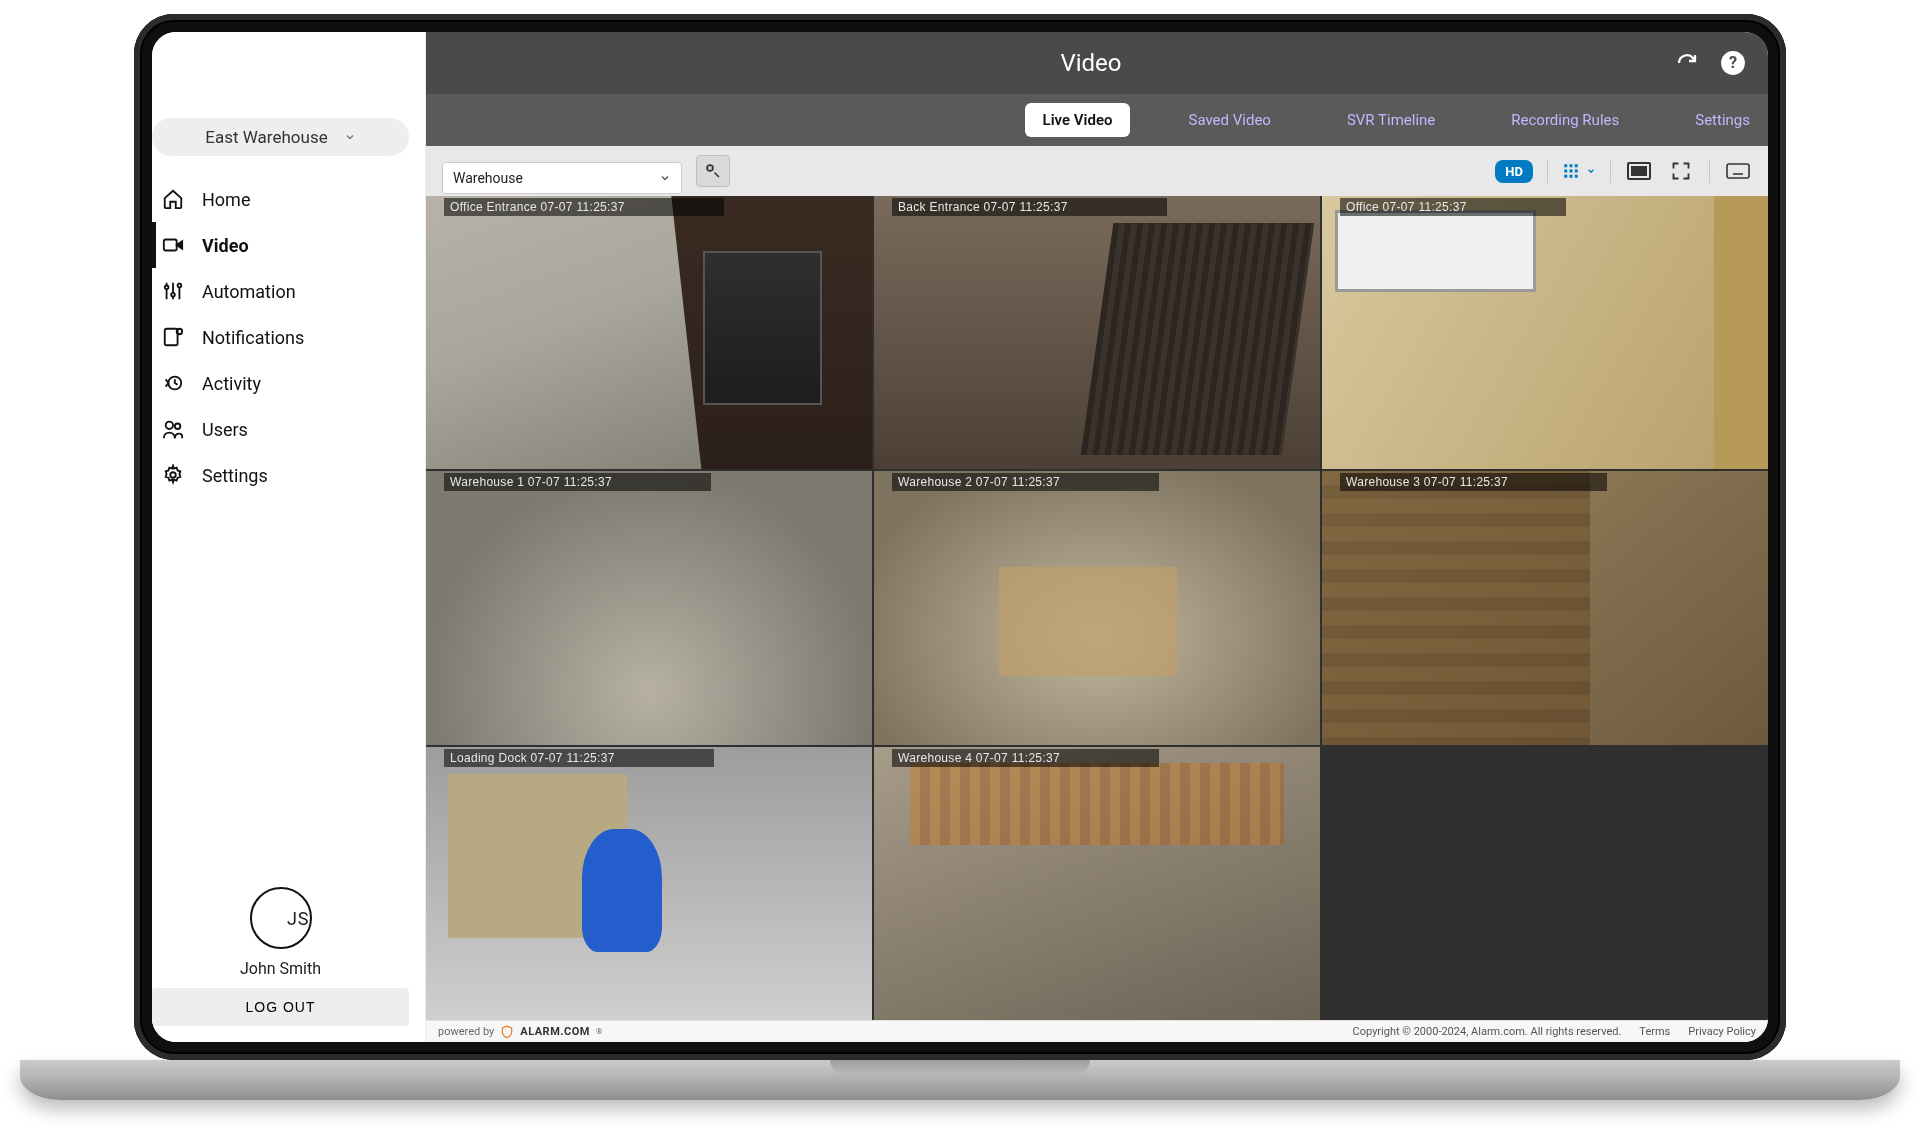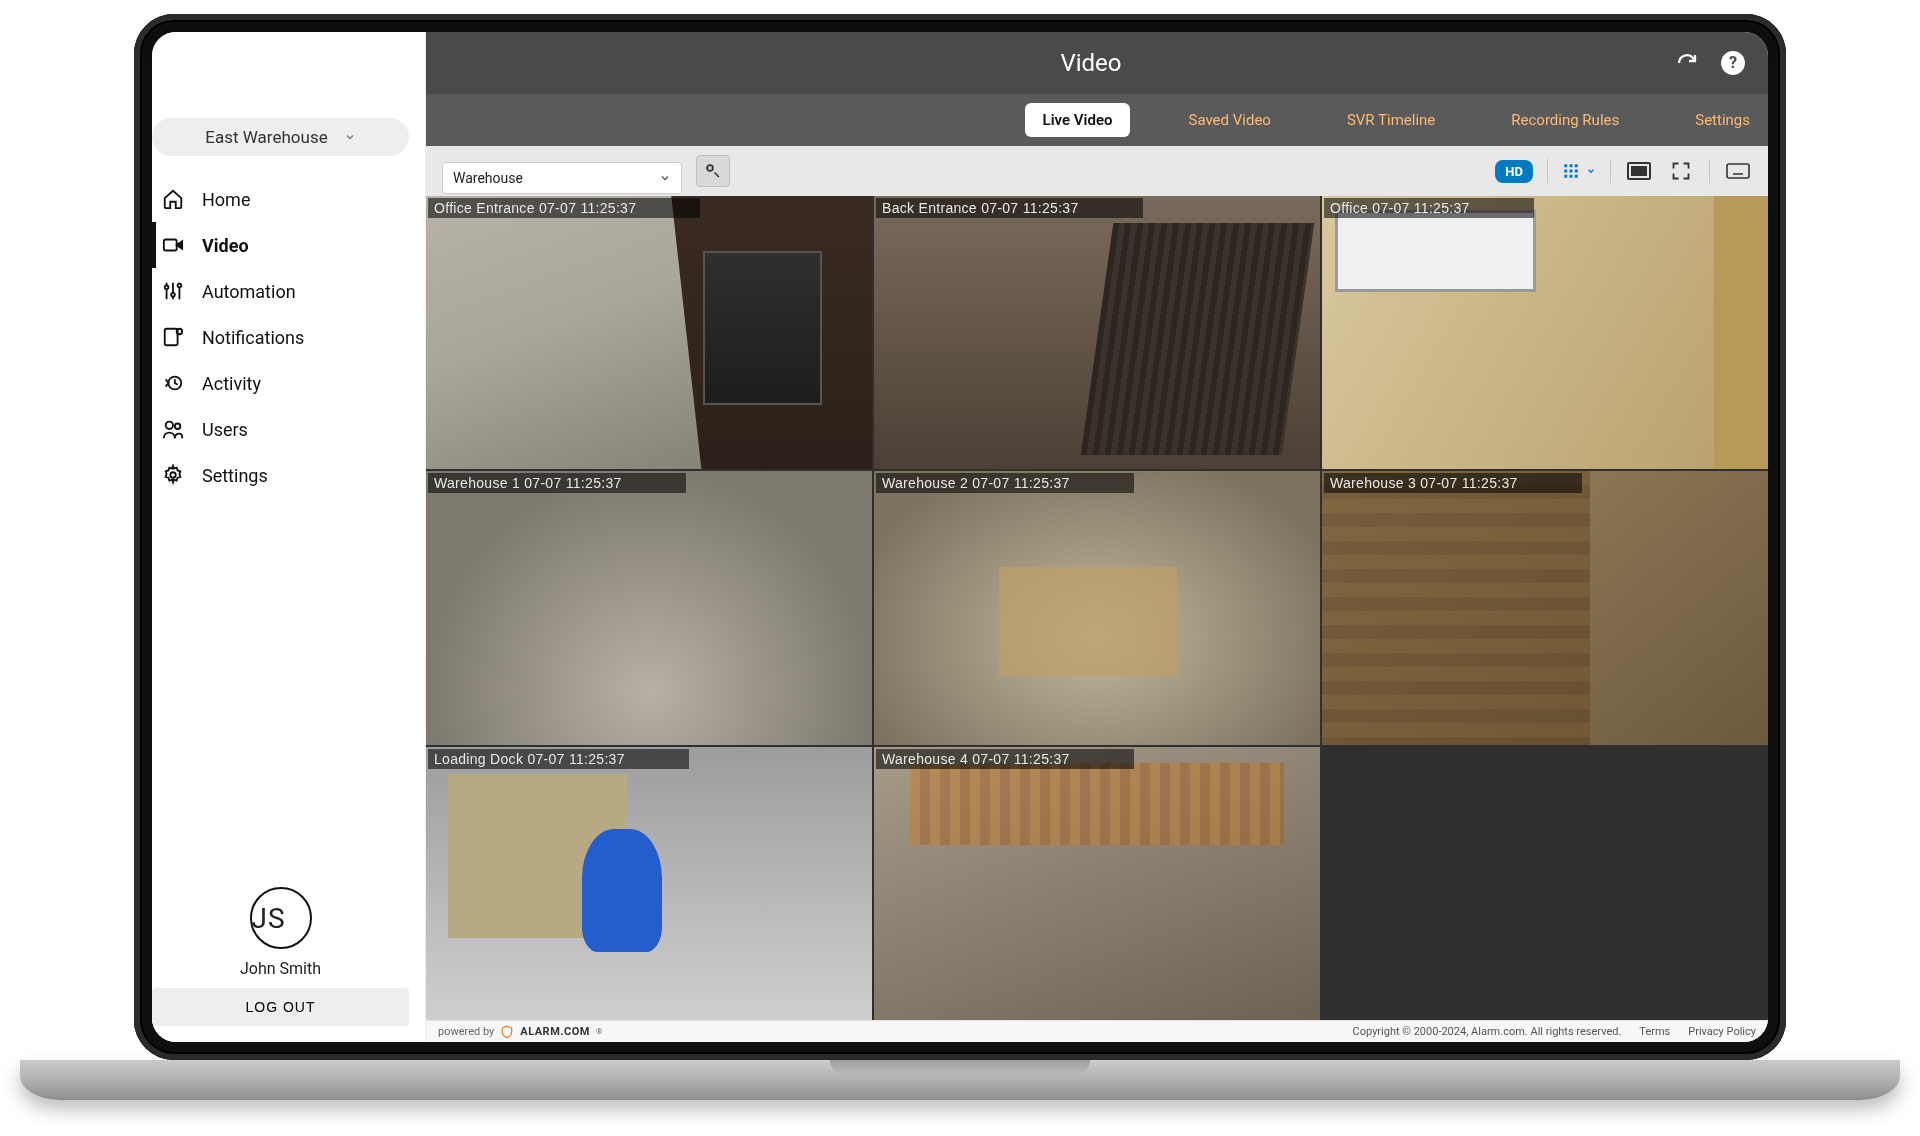--- a/index.html
+++ b/index.html
@@ -155,22 +155,22 @@
   align-items: center;
   gap: 10px;
 }
 .avatar {
   width: 62px;
   height: 62px;
   border: 2px solid #111;
   border-radius: 50%;
   display: flex;
   align-items: center;
-  justify-content: flex-start;
-  font-size: 28px;
+  justify-content: flex-end;
+  font-size: 18px;
   letter-spacing: 1px;
 }
 .user-name { font-size: 16px; }
 .logout-btn {
   width: 100%;
   height: 38px;
   background: #eeeeee;
   border: none;
   border-radius: 4px;
   font-size: 14px;
@@ -211,21 +211,21 @@
 .tabs {
   display: flex;
   align-items: center;
   justify-content: flex-end;
   gap: 40px;
   height: 52px;
   background: #5a5a5a;
 }
 .tab {
   font-size: 15px;
-  color: #fdba74;
+  color: #c4b5fd;
   padding: 8px 18px;
   border-radius: 6px;
   cursor: pointer;
 }
 .tab.active {
   background: #ffffff;
   color: #111;
   font-weight: 600;
 }
 
@@ -290,25 +290,25 @@
   gap: 2px;
   background: #2f2f2f;
   min-height: 0;
 }
 .tile {
   position: relative;
   overflow: hidden;
 }
 .tile .lbl {
   position: absolute;
-  top: 2px; left: 2px;
+  top: 2px; left: 18px;
   background: rgba(0,0,0,.55);
   color: #e8e8e8;
-  font-size: 14px;
-  padding: 2px 64px 2px 6px;
+  font-size: 12px;
+  padding: 2px 99px 2px 6px;
   letter-spacing: .3px;
   white-space: nowrap;
   font-family: "Arial Narrow", Arial, sans-serif;
 }
 
 
 .scene { position:absolute; inset:0; }
 .scene::before, .scene::after { content:""; position:absolute; }
 .t1 { background: linear-gradient(160deg,#b8b2a7 0%,#a9a69c 40%, #7a776d 100%); }
 .t1::before { left:55%; top:0; right:0; bottom:0; background:linear-gradient(#3a2b22,#2b2019); clip-path: polygon(0 0,100% 0,100% 100%,15% 100%); }

